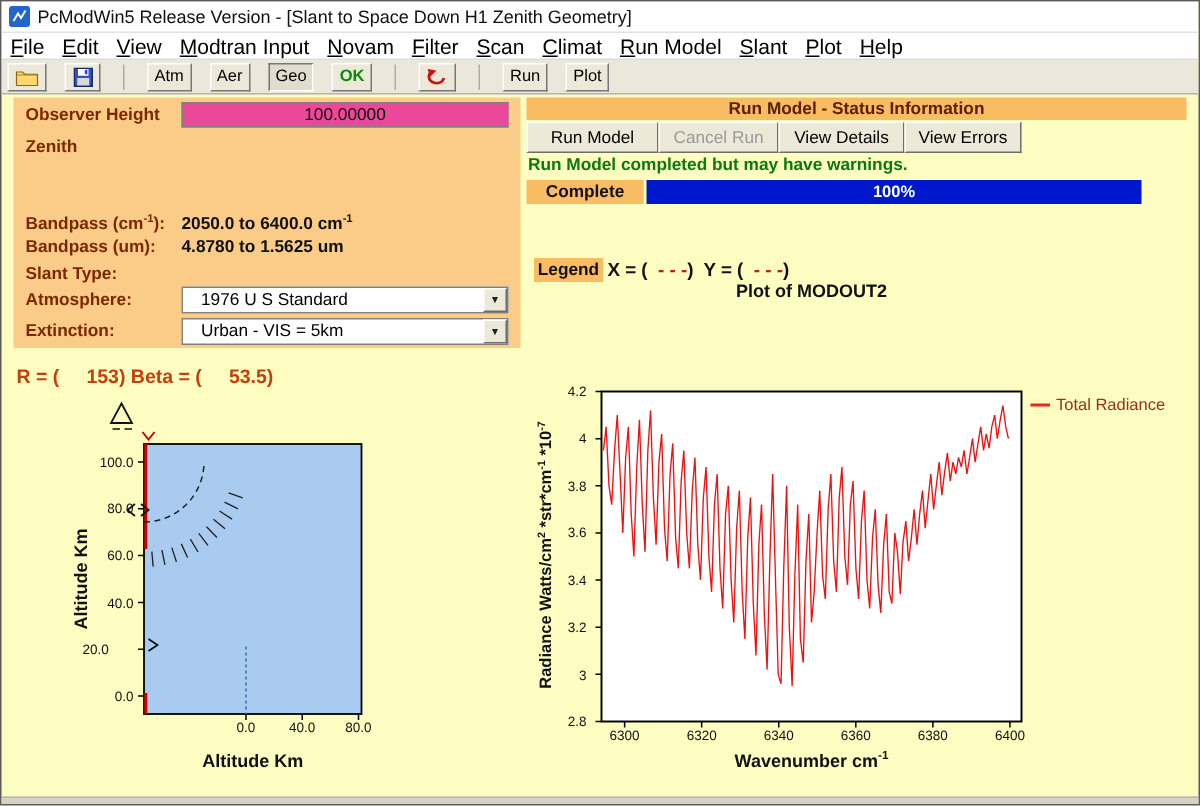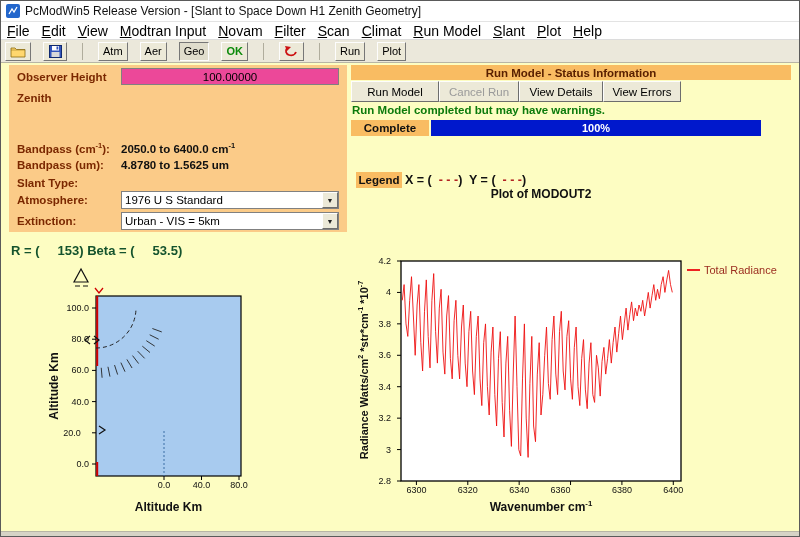--- a/index.html
+++ b/index.html
@@ -12,31 +12,31 @@
   .toolbar{position:absolute;left:0;top:39px;width:100%;height:23px;background:#EBE8DB;border-bottom:1px solid #b8b5a5;display:flex;align-items:center;gap:12px;padding:0 4px;}
   .tbtn{height:19px;min-width:24px;background:#ECE9D8;border:1px solid;border-color:#fdfdfd #777 #777 #fdfdfd;font-size:11px;font-family:inherit;display:flex;align-items:center;justify-content:center;padding:0 4px;cursor:default;}
   .tbtn.pressed{border-color:#777 #fdfdfd #fdfdfd #777;background:#e0ddcc;}
   .tbtn.ok{color:#0a8a0a;font-weight:bold;}
   .tsep{width:1px;height:17px;background:#b0ad9d;margin:0 3px;}
   .param-panel{position:absolute;left:8px;top:64px;width:338px;height:167px;background:#FBCB88;}
   .plabel{position:absolute;font-size:11.5px;font-weight:bold;color:#7B2800;white-space:pre;}
   .pvalue{position:absolute;font-size:11.5px;font-weight:bold;color:#101010;white-space:pre;}
   .pinput{position:absolute;width:218px;height:17px;border:1px solid #808080;background:#ec4899;font-size:11.5px;text-align:center;font-family:inherit;padding:0;}
   .combo{position:absolute;width:218px;height:18px;border:1px solid #808080;background:#fff;display:flex;align-items:center;font-size:11.5px;}
-  .combo-val{flex:1;padding-left:3px;white-space:nowrap;overflow:hidden;}
+  .combo-val{flex:1;padding-left:12px;white-space:nowrap;overflow:hidden;}
   .combo-btn{width:16px;height:16px;background:#ECE9D8;border:1px solid;border-color:#fff #6d6d6d #6d6d6d #fff;font-size:7px;display:flex;align-items:center;justify-content:center;color:#222;}
   .sheader{position:absolute;left:350px;top:64px;width:440px;height:15px;background:#F9BC62;font-size:11.5px;font-weight:bold;color:#5a2000;display:flex;align-items:center;justify-content:center;}
   .sbtn{position:absolute;top:80px;height:21px;background:#ECE9D8;border:1px solid;border-color:#fdfdfd #6d6d6d #6d6d6d #fdfdfd;font-size:11.5px;font-family:inherit;cursor:default;}
   .sbtn.disabled{color:#9a9a9a;}
   .smsg{position:absolute;left:351px;top:103px;font-size:11.5px;font-weight:bold;color:#0B7A0B;}
   .chip{position:absolute;background:#F9BC62;font-size:11.5px;font-weight:bold;color:#111;display:flex;align-items:center;justify-content:center;}
   .progress{position:absolute;left:430px;top:119px;width:330px;height:16px;background:#0018CC;color:#fff;font-size:11px;font-weight:bold;display:flex;align-items:center;justify-content:center;}
   .legend-text{position:absolute;left:404px;top:172px;font-size:12.5px;font-weight:bold;white-space:pre;color:#111;}
   .legend-text .dash{color:#B22222;}
-  .rbeta{position:absolute;left:10px;top:242px;font-size:13px;font-weight:bold;white-space:pre;color:#14532d;}
+  .rbeta{position:absolute;left:10px;top:242px;font-size:13px;font-weight:bold;white-space:pre;color:#c2410c;}
   .chart-title{position:absolute;left:400px;top:186px;width:280px;text-align:center;font-size:12px;font-weight:bold;color:#111;}
   .axis-label{position:absolute;font-size:12px;font-weight:bold;color:#111;text-align:center;}
   .rot{transform:rotate(-90deg);transform-origin:0 0;}
   .tick-label{position:absolute;font-size:9px;color:#111;pointer-events:none;}
   svg.plot{position:absolute;}
   .chart-legend{position:absolute;left:686px;top:263px;display:flex;align-items:center;gap:4px;font-size:11px;color:#9B2D20;}
   .legend-line{display:inline-block;width:13px;height:0;border-top:2px solid #e22;}
   .statusbar{position:absolute;left:0;top:530px;width:100%;height:7px;background:#D6D3C6;border-top:1px solid #b8b5a5;}
   sup{font-size:0.65em;}
 </style>
@@ -201,33 +201,33 @@
   <div class="axis-label" id="modout-xlabel" style="left:400px;top:498px;width:280px">Wavenumber cm<sup>-1</sup></div>
   <div class="chart-legend">
     <span class="legend-line"></span>
     <span>Total Radiance</span>
   </div>
 
   <div class="statusbar"></div>
 <div class="tick-label" style="left: 395.413px; top: 484px; width: 40px; text-align: center;">6300</div>
     <div class="tick-label" style="left: 446.789px; top: 484px; width: 40px; text-align: center;">6320</div>
     <div class="tick-label" style="left: 498.165px; top: 484px; width: 40px; text-align: center;">6340</div>
-    <div class="tick-label" style="left: 549.541px; top: 484px; width: 40px; text-align: left;">6360</div>
+    <div class="tick-label" style="left: 549.541px; top: 484px; width: 40px; text-align: center;">6360</div>
     <div class="tick-label" style="left: 600.917px; top: 484px; width: 40px; text-align: center;">6380</div>
     <div class="tick-label" style="left: 652.294px; top: 484px; width: 40px; text-align: center;">6400</div>
     <div class="tick-label" style="left: 356px; top: 255px; width: 34px; text-align: right;">4.2</div>
     <div class="tick-label" style="left: 356px; top: 286.429px; width: 34px; text-align: right;">4</div>
     <div class="tick-label" style="left: 356px; top: 317.857px; width: 34px; text-align: right;">3.8</div>
     <div class="tick-label" style="left: 356px; top: 349.286px; width: 34px; text-align: right;">3.6</div>
     <div class="tick-label" style="left: 356px; top: 380.714px; width: 34px; text-align: right;">3.4</div>
     <div class="tick-label" style="left: 356px; top: 412.143px; width: 34px; text-align: right;">3.2</div>
     <div class="tick-label" style="left: 356px; top: 443.571px; width: 34px; text-align: right;">3</div>
     <div class="tick-label" style="left: 356px; top: 475px; width: 34px; text-align: right;">2.8</div>
     <div class="tick-label" style="left: 54px; top: 302px; width: 34px; text-align: right;">100.0</div>
     <div class="tick-label" style="left: 54px; top: 333.2px; width: 34px; text-align: right;">80.0</div>
     <div class="tick-label" style="left: 54px; top: 364.4px; width: 34px; text-align: right;">60.0</div>
     <div class="tick-label" style="left: 54px; top: 395.6px; width: 34px; text-align: right;">40.0</div>
-    <div class="tick-label" style="left: 54px; top: 426.8px; width: 34px; text-align: center;">20.0</div>
+    <div class="tick-label" style="left: 54px; top: 426.8px; width: 34px; text-align: left;">20.0</div>
     <div class="tick-label" style="left: 54px; top: 458px; width: 34px; text-align: right;">0.0</div>
     <div class="tick-label" style="left: 148px; top: 479px; width: 30px; text-align: center;">0.0</div>
     <div class="tick-label" style="left: 185.5px; top: 479px; width: 30px; text-align: center;">40.0</div>
     <div class="tick-label" style="left: 223px; top: 479px; width: 30px; text-align: center;">80.0</div>
   </div>
 
 </body></html>

